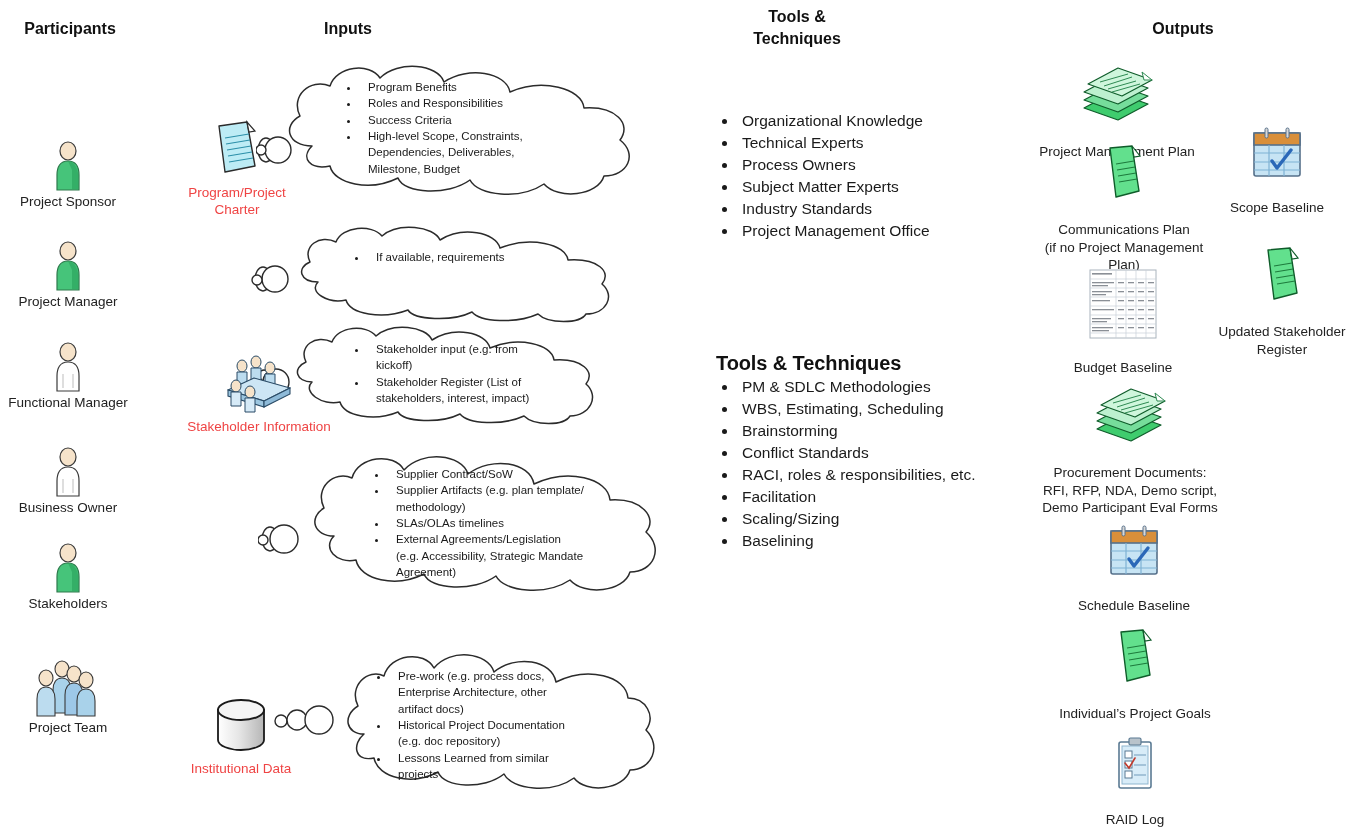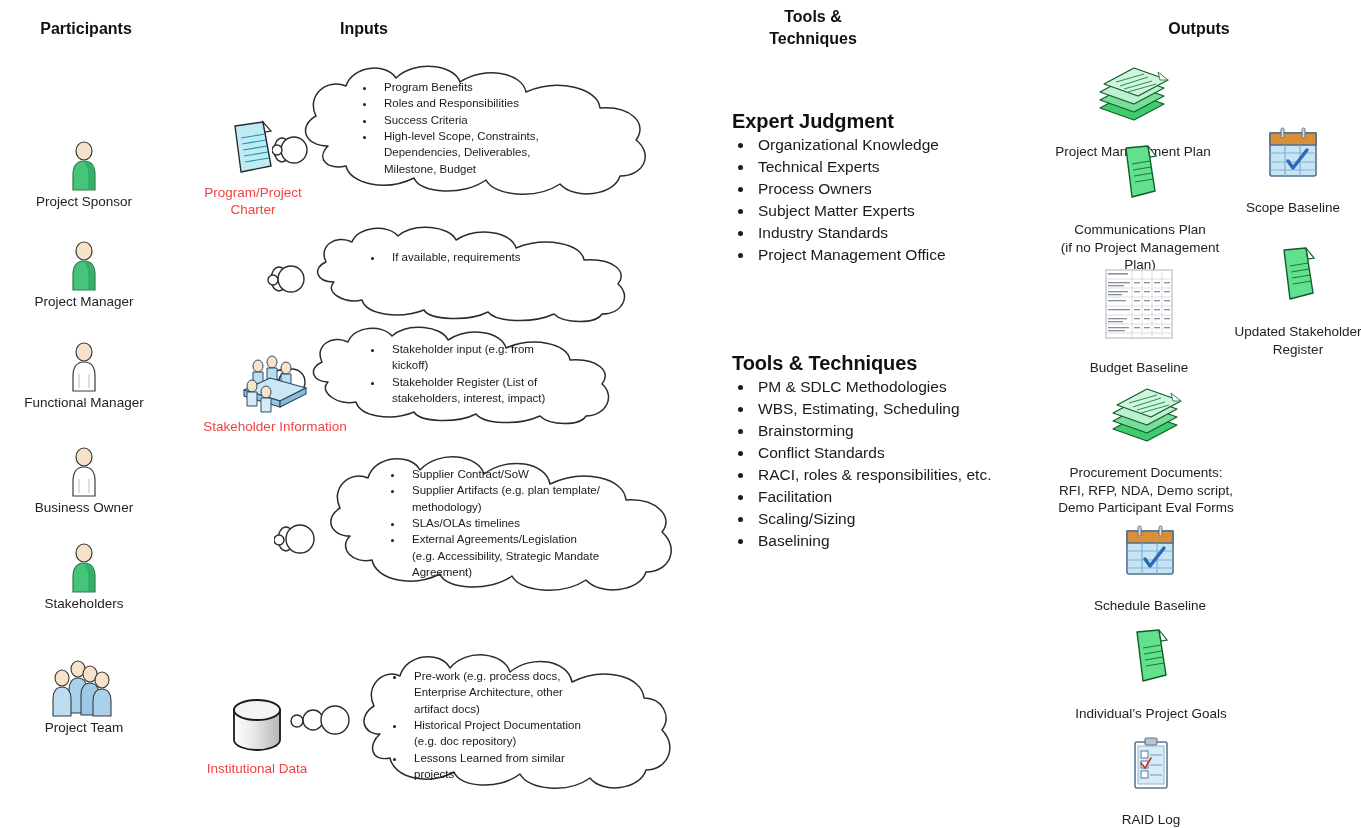--- a/index.html
+++ b/index.html
@@ -11,21 +11,21 @@
   body {
     width: 1361px;
     height: 828px;
     position: relative;
     overflow: hidden;
     font-family: "Liberation Sans", sans-serif;
     color: #1a1a1a;
   }
   .canvas {
     position: absolute;
-    left: 16px; top: 0;
+    left: 0; top: 0;
     width: 1231px;
     height: 828px;
   }
   .col-header {
     position: absolute;
     font-weight: bold;
     font-size: 16px;
     text-align: center;
     color: #111;
     line-height: 1.35;
@@ -398,21 +398,20 @@
 
   <div class="cloud-text" style="left:374px; top:668px; width:205px;">
     <ul>
       <li>Pre-work (e.g. process docs, Enterprise Architecture, other artifact docs)</li>
       <li>Historical Project Documentation (e.g. doc repository)</li>
       <li>Lessons Learned from similar projects</li>
     </ul>
   </div>
 
   <div class="tt-block" style="left:716px; top:110px; width:320px;">
-    <div class="tt-title">Expert Judgment</div>
     <ul>
       <li>Organizational Knowledge</li>
       <li>Technical Experts</li>
       <li>Process Owners</li>
       <li>Subject Matter Experts</li>
       <li>Industry Standards</li>
       <li>Project Management Office</li>
     </ul>
   </div>
 

